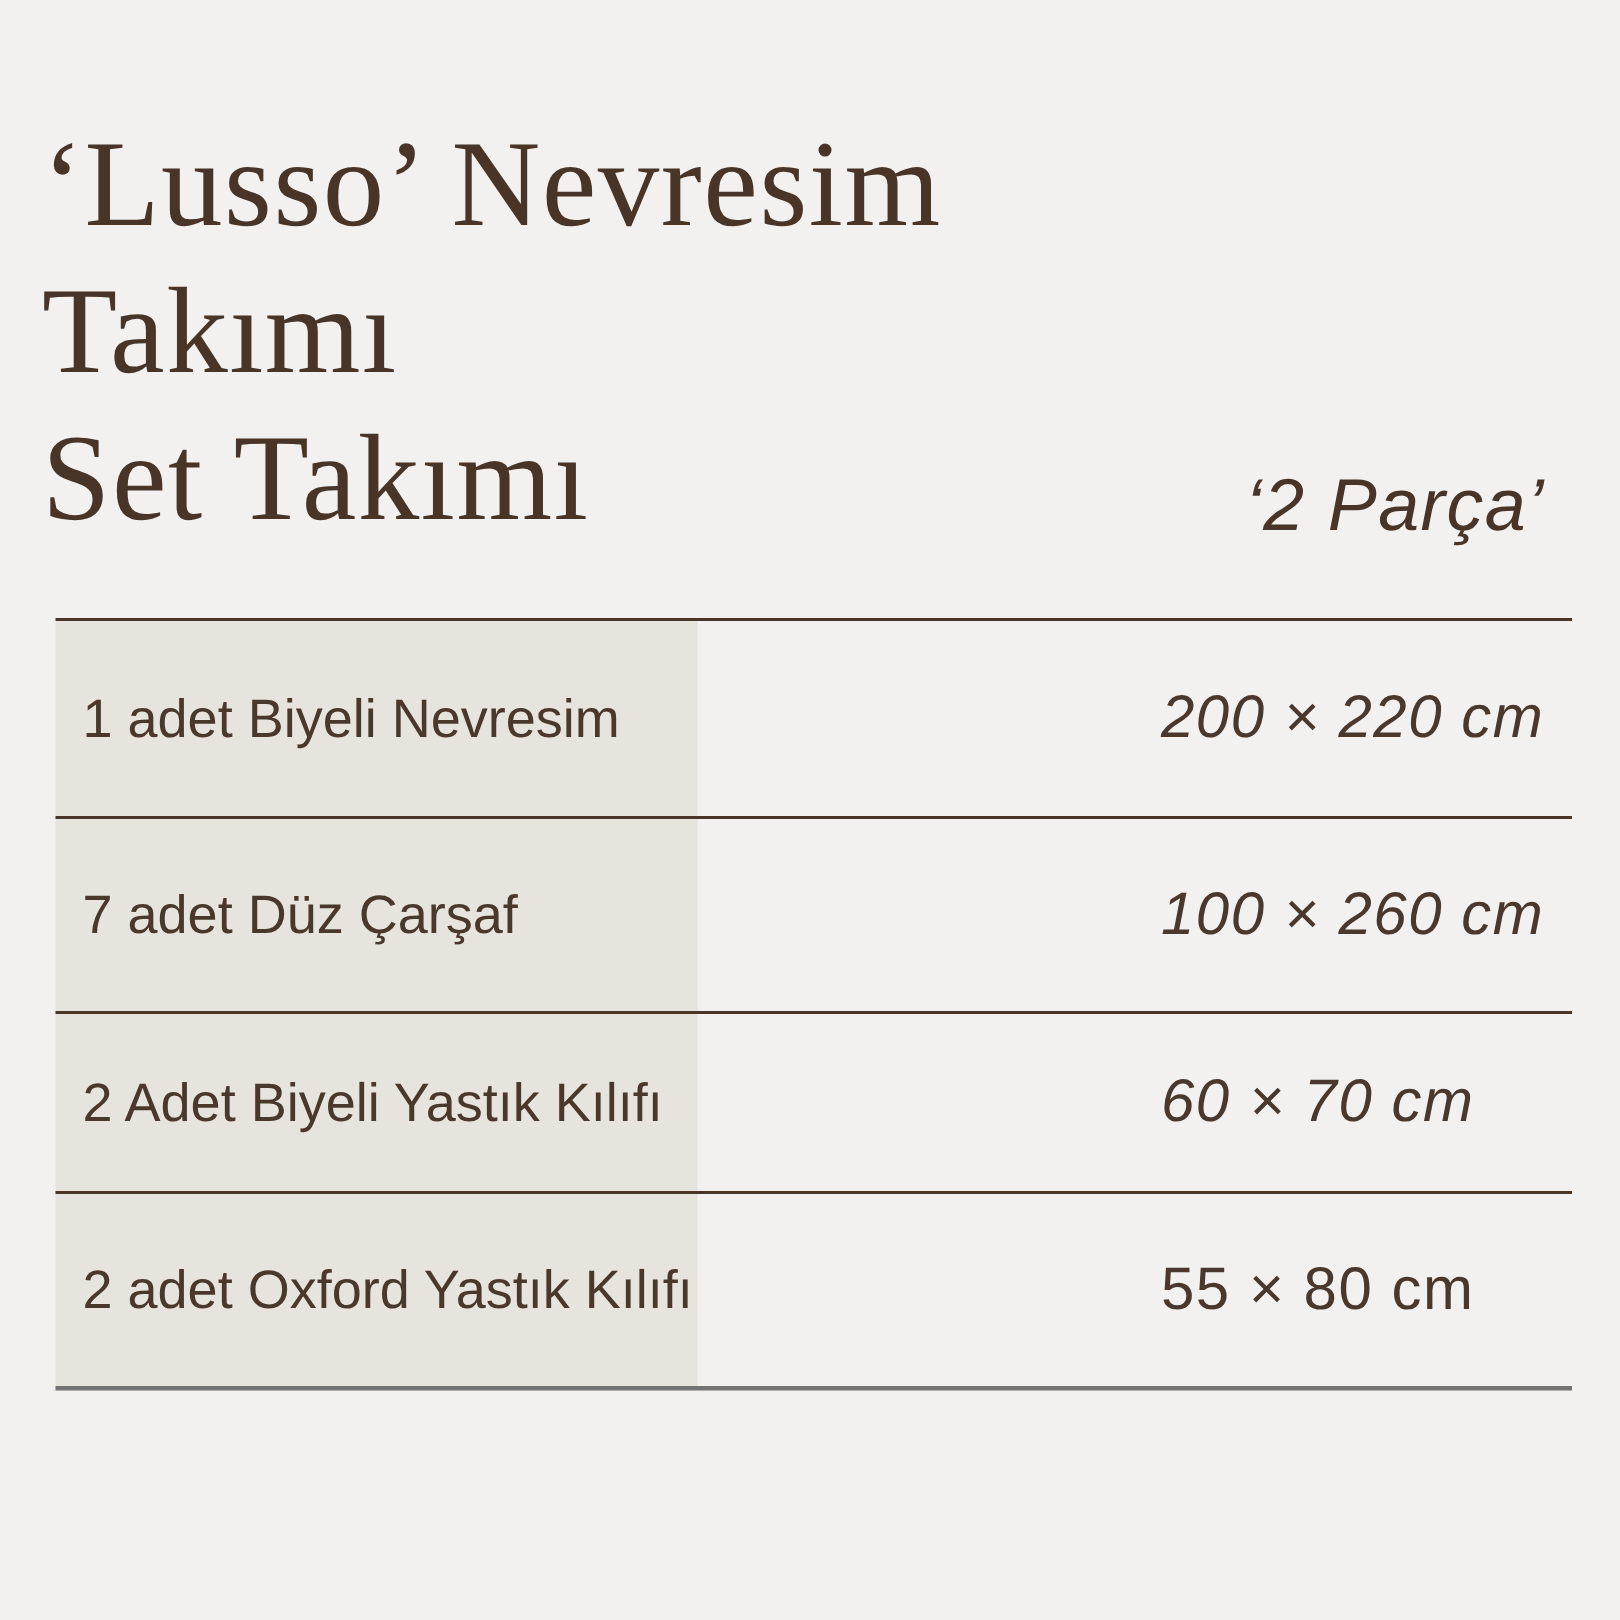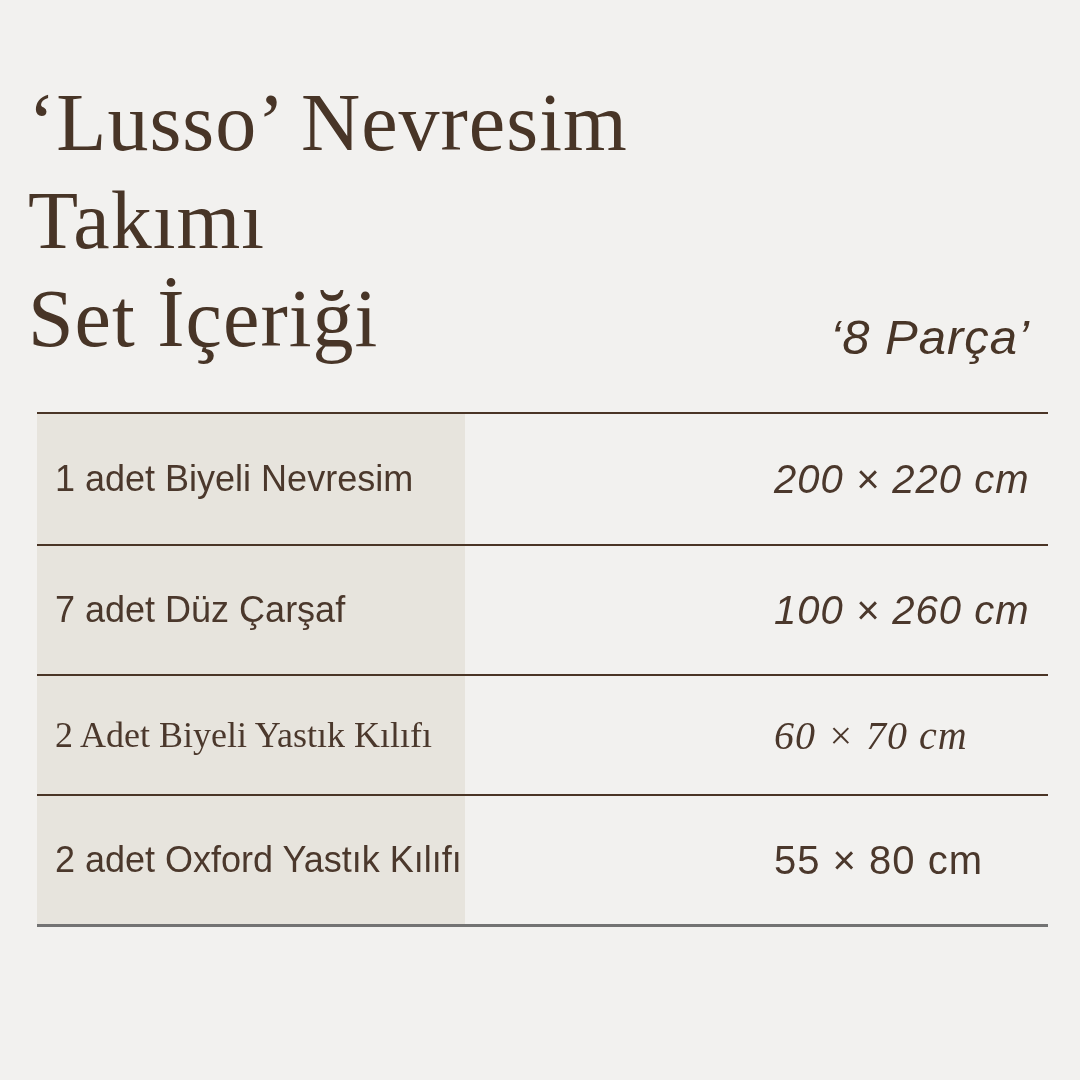--- a/index.html
+++ b/index.html
@@ -61,21 +61,21 @@
   }
   .row {
     position: relative;
     display: flex;
     align-items: center;
     border-bottom: 2px solid #4a3526;
   }
   .row:last-child { border-bottom: none; }
   .row-1 { height: 130px; }
   .row-2 { height: 128px; }
-  .row-3 { height: 118px; font-family: Liberation Serif, serif; }
+  .row-3 { height: 118px; }
   .row-4 { height: 128px; align-items: center; }
 
   .item-cell {
     position: relative;
     padding-left: 18px;
     font-size: 36px;
     color: #4b382c;
     white-space: nowrap;
   }
   .size-cell {
@@ -89,24 +89,24 @@
     white-space: nowrap;
     letter-spacing: 1px;
   }
 </style>
 </head>
 <body>
 
 <div class="title">
   <div class="line">‘Lusso’ Nevresim</div>
   <div class="line">Takımı</div>
-  <div class="line">Set İçeriği</div>
+  <div class="line">Set Takımı</div>
 </div>
 
-<div class="piece-count">‘8 Parça’</div>
+<div class="piece-count">‘2 Parça’</div>
 
 <div class="set-table">
   <div class="shade-col"></div>
 
   <div class="row row-1">
     <div class="item-cell">1 adet Biyeli Nevresim</div>
     <div class="size-cell" style="font-style: italic;">200 × 220 cm</div>
   </div>
 
   <div class="row row-2">

